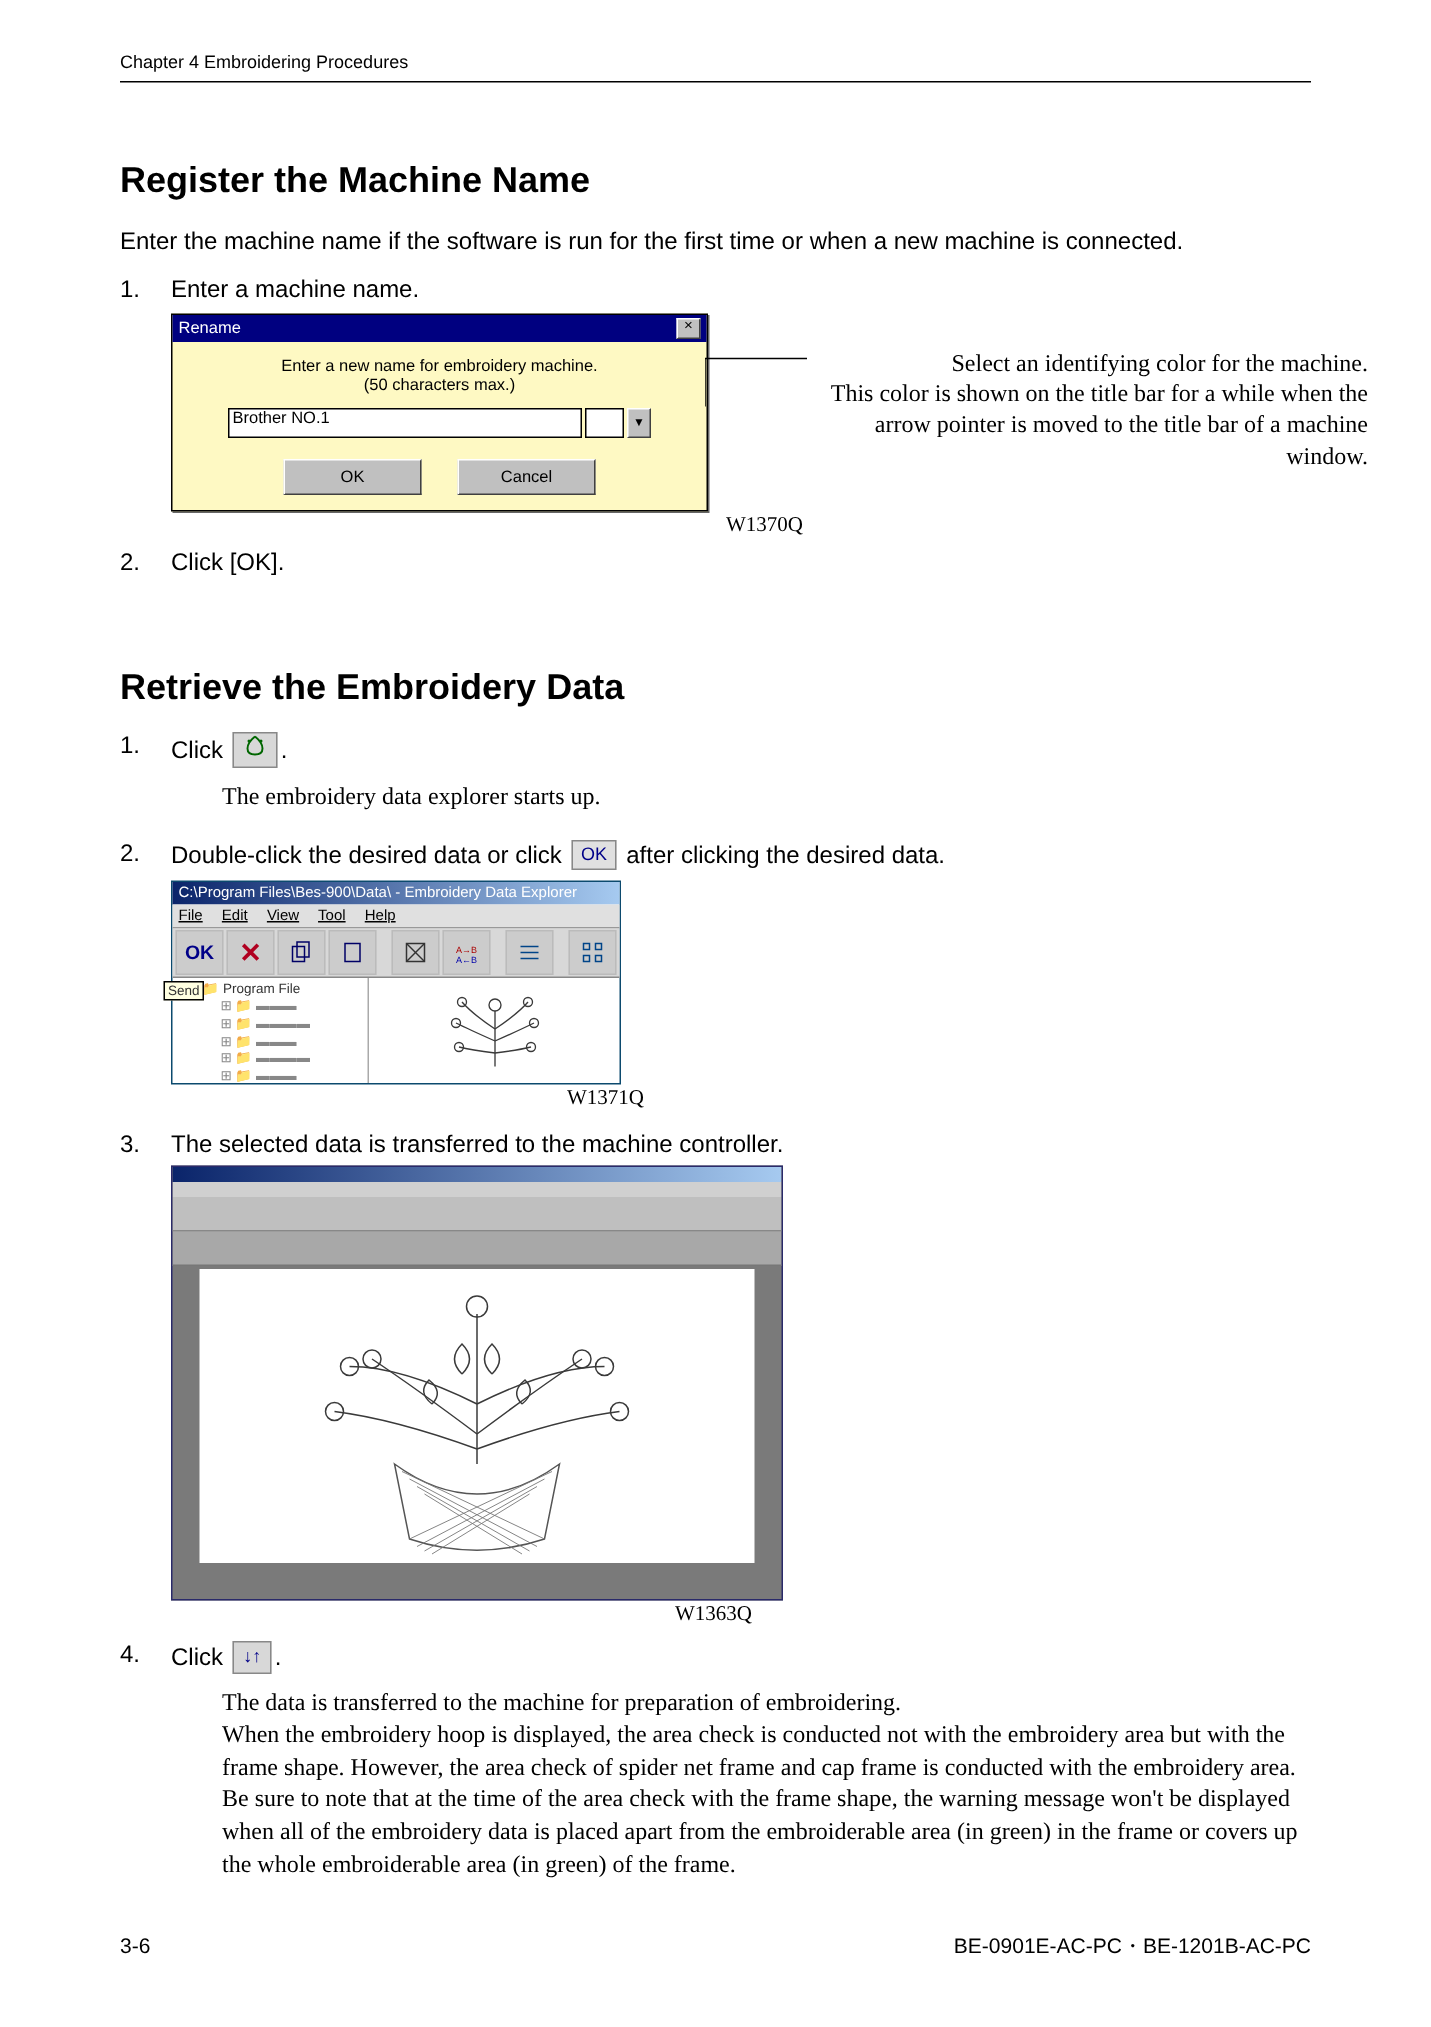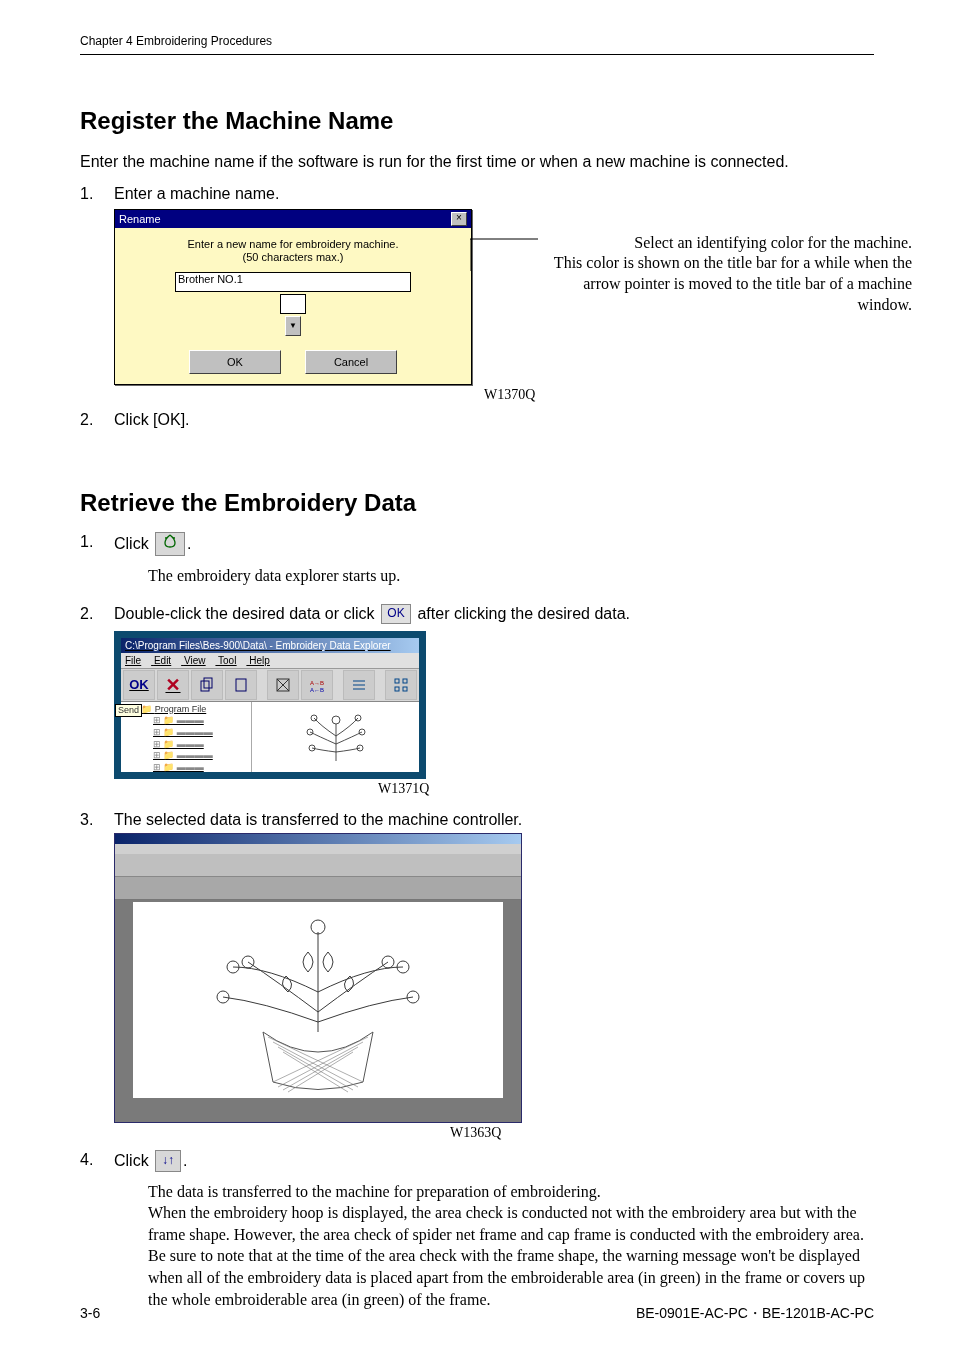--- a/index.html
+++ b/index.html
@@ -87,21 +87,21 @@
     border: 1px solid #fff;
     border-right-color: #404040;
     border-bottom-color: #404040;
     font-size: 10px;
   }
   .dlg-body {
     padding: 10px 12px 10px 12px;
     text-align: center;
   }
   .dlg-body .prompt { margin-bottom: 8px; line-height: 1.2; }
-  .dlg-row { display: flex; justify-content: center; gap: 2px; align-items: center; flex-direction: column; }
+  .dlg-row { display: flex; justify-content: center; gap: 2px; align-items: center; }
   .dlg-input {
     width: 230px;
     height: 18px;
     border: 1px solid #000;
     background: #fff;
     text-align: left;
     padding: 0 2px;
     font-size: 11px;
   }
   .color-swatch {
@@ -150,24 +150,23 @@
     background: #e8e8e8;
     margin: 0 2px;
     position: relative;
     top: -1px;
   }
   .inline-icon.explore { width: 28px; height: 22px; background: #d8d8d8; color:#006400; text-align:center; line-height:22px; font-size:14px; }
   .inline-icon.okbtn { width: 28px; height: 18px; background: #e0e0e0; color:#008; text-align:center; line-height:16px; font-size:12px; font-family: Arial; }
   .inline-icon.transfer { width: 24px; height: 20px; background: #d8d8d8; color:#008; text-align:center; line-height:18px; font-size:12px; }
   .explorer-fig {
     width: 298px;
-    border: 7px solid #0c4a6e;
+    border: 1px solid #0c4a6e;
     background: #fff;
     margin-bottom: 2px;
-    text-decoration: underline;
   }
   .explorer-title {
     background: linear-gradient(to right, #0a246a, #a6caf0);
     color: #fff;
     font-size: 10px;
     padding: 2px 4px;
   }
   .explorer-menu {
     background: #e0e0e0;
     font-size: 10px;
@@ -241,21 +240,21 @@
   }
   .canvas {
     position:absolute;
     left: 18px; top: 68px;
     width: 370px; height: 196px;
     background:#fff;
   }
   .fig-code.right3 { margin-left: 336px; font-size:14px; }
   .footer {
     position: absolute;
-    bottom: 28px;
+    bottom: 44px;
     left: 80px;
     right: 80px;
     display: flex;
     justify-content: space-between;
     font-size: 14px;
   }
 </style>
 </head>
 <body>
 

